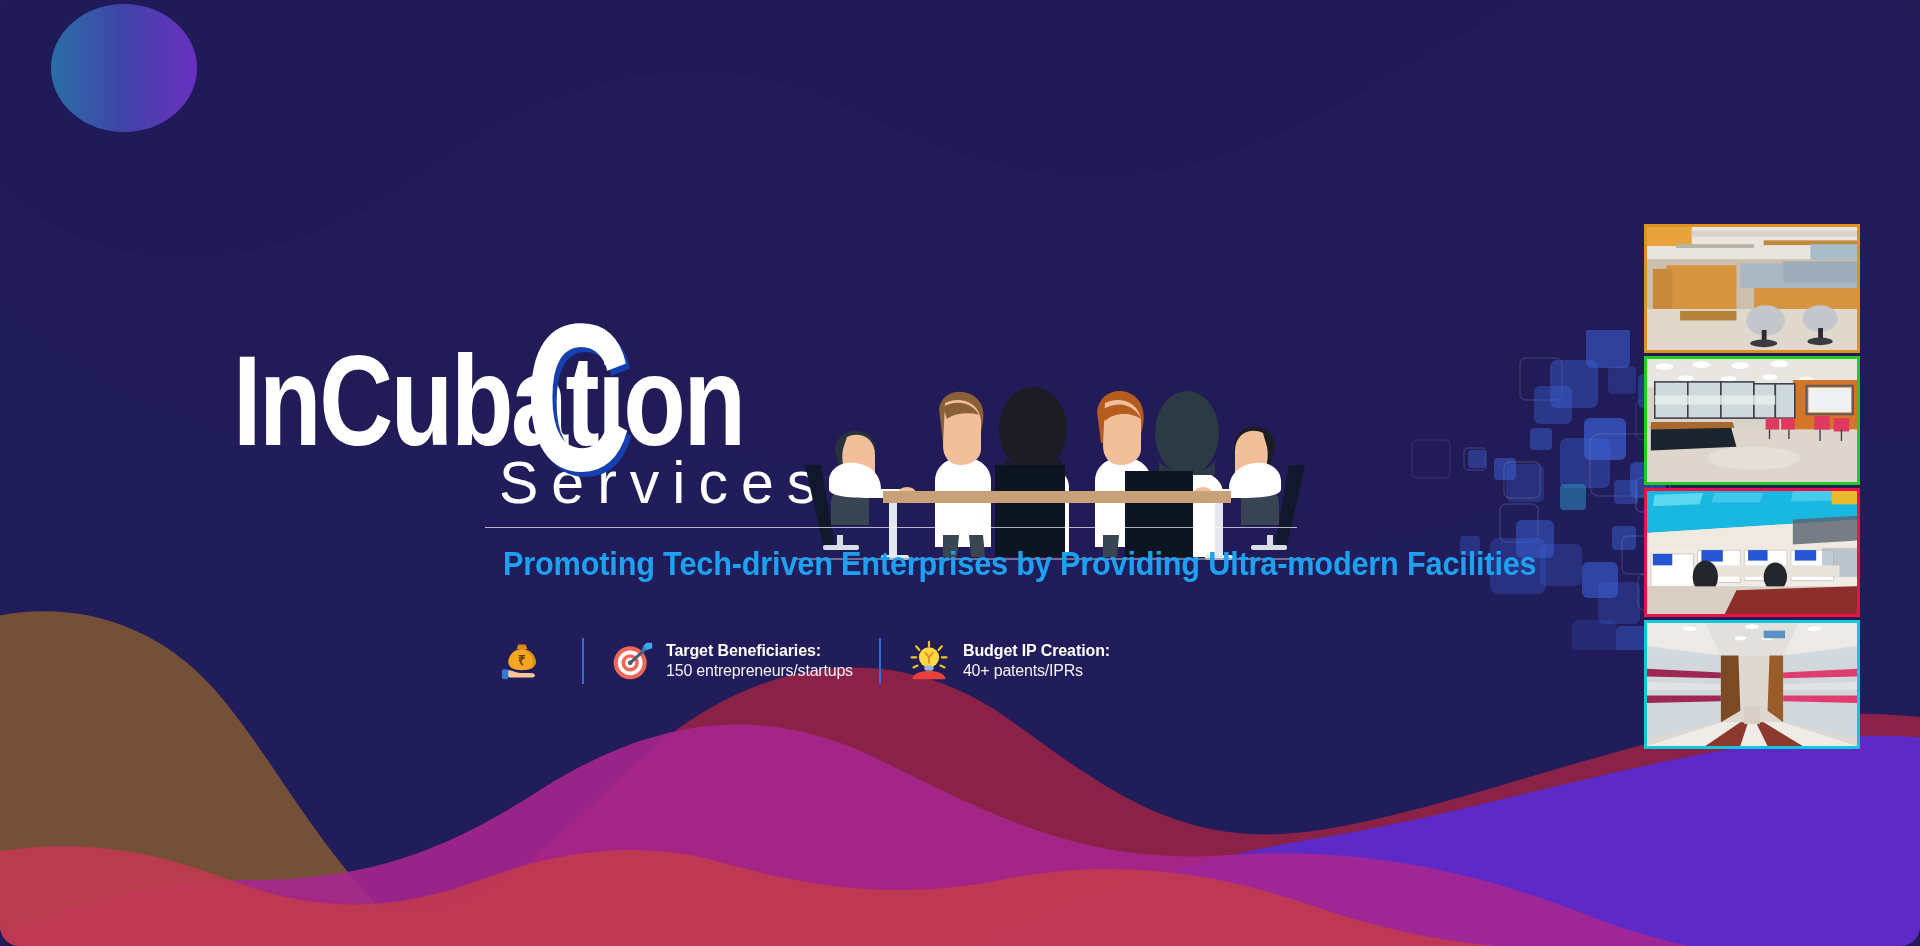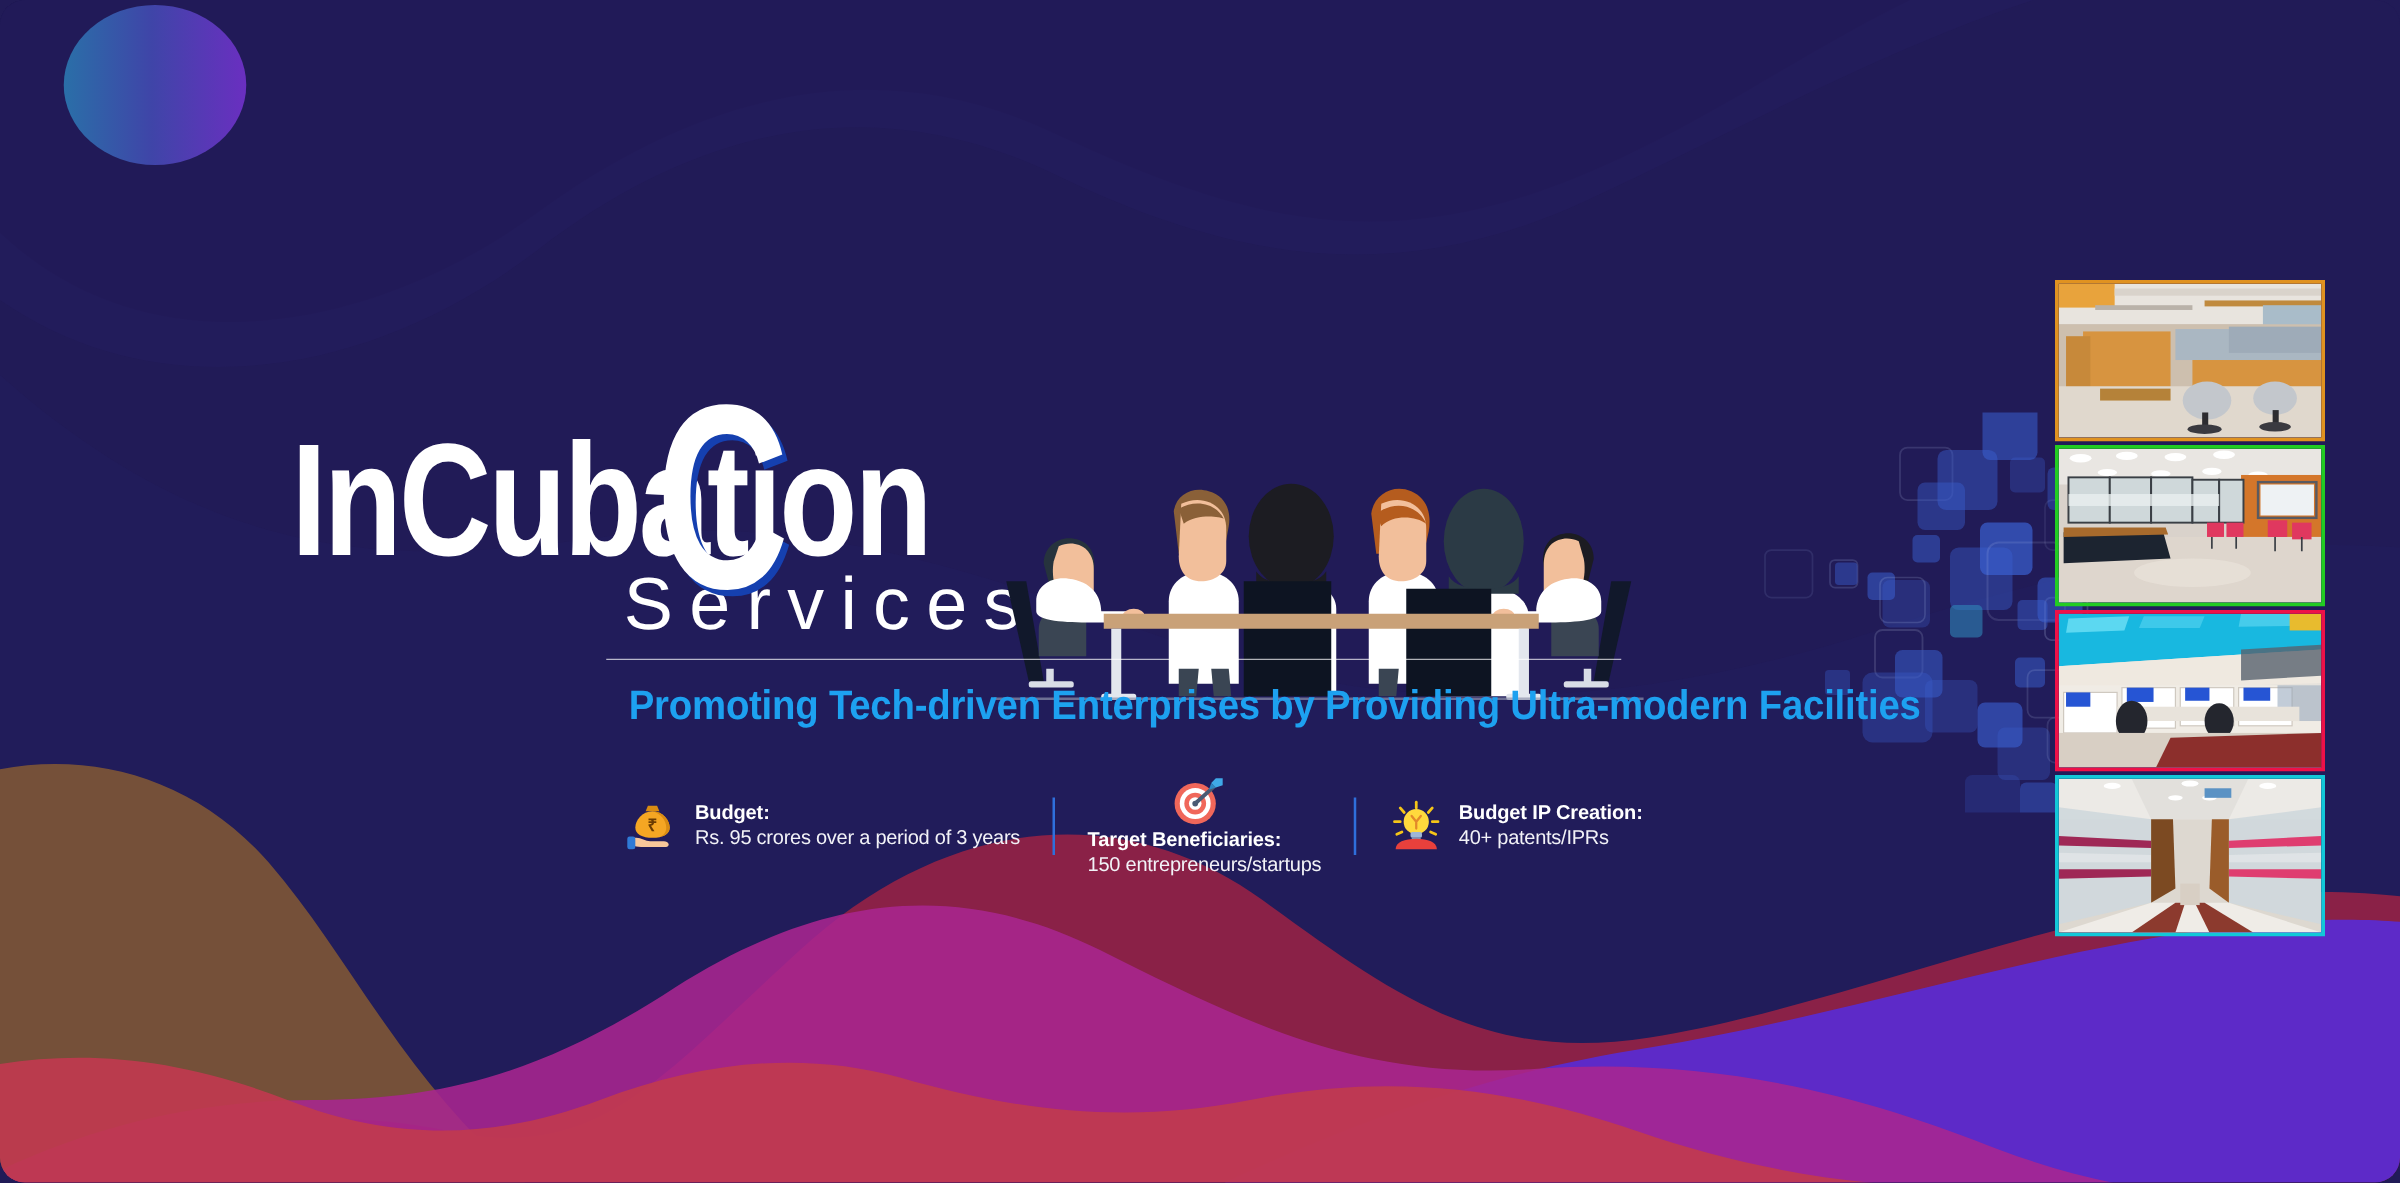--- a/index.html
+++ b/index.html
@@ -121,21 +121,21 @@
   .stat .val {
     font-family:"Liberation Sans", sans-serif;
     font-weight:400; font-size:16px; color:#f2f2f7;
     white-space:nowrap; letter-spacing:-0.2px;
     transform:scaleX(0.96); transform-origin:left center;
   }
   .divider {
     width:2px; height:46px; background:#2f6fdc;
     margin:0 26px;
   }
-  .stat.s2 { margin-left:0;flex-direction:column; }
+  .stat.s2 { margin-left:0; }
 
   
   .illus { position:absolute; left:795px; top:385px; width:520px; height:180px; z-index:4; }
   .illus svg { display:block; width:100%; height:100%; }
 </style>
 </head>
 <body>
 
 <div class="stage" style="background: rgb(33, 27, 87);">
 
@@ -318,24 +318,20 @@
           <path d="M24 11 C33 11 39 19 39 25 C39 31 33 34 24 34 C15 34 9 31 9 25
                    C9 19 15 11 24 11 Z" fill="#f5a623"></path>
           <path d="M24 11 C33 11 39 19 39 25 C39 29 36 32 31 33 C35 31 36 28 36 25
                    C36 19 31 13 24 11 Z" fill="#d98b12"></path>
           <text x="24" y="28" font-family="Liberation Serif, serif" font-size="15" font-weight="700" fill="#6b3c02" text-anchor="middle">₹</text>
           <path d="M4 34 L10 34 C14 34 18 37 22 37 L34 37 C38 37 40 41 36 42
                    L14 42 C8 42 4 40 4 38 Z" fill="#f7c79a"></path>
           <rect x="2" y="33" width="7" height="11" rx="2" fill="#2f7ad6"></rect>
         </svg>
       </span>
-      <span class="txt">
-        <span class="lbl">Budget:</span><br>
-        <span class="val">Rs. 95 crores over a period of 3 years</span>
-      </span>
     </div>
 
     <div class="divider" style="background: rgb(47, 111, 220);"></div>
 
     <div class="stat s2">
       <span class="ic">
         <svg viewBox="0 0 48 48">
           <circle cx="22" cy="26" r="18" fill="#f0675a"></circle>
           <circle cx="22" cy="26" r="13.5" fill="#ffffff"></circle>
           <circle cx="22" cy="26" r="9.5" fill="#f0675a"></circle>

